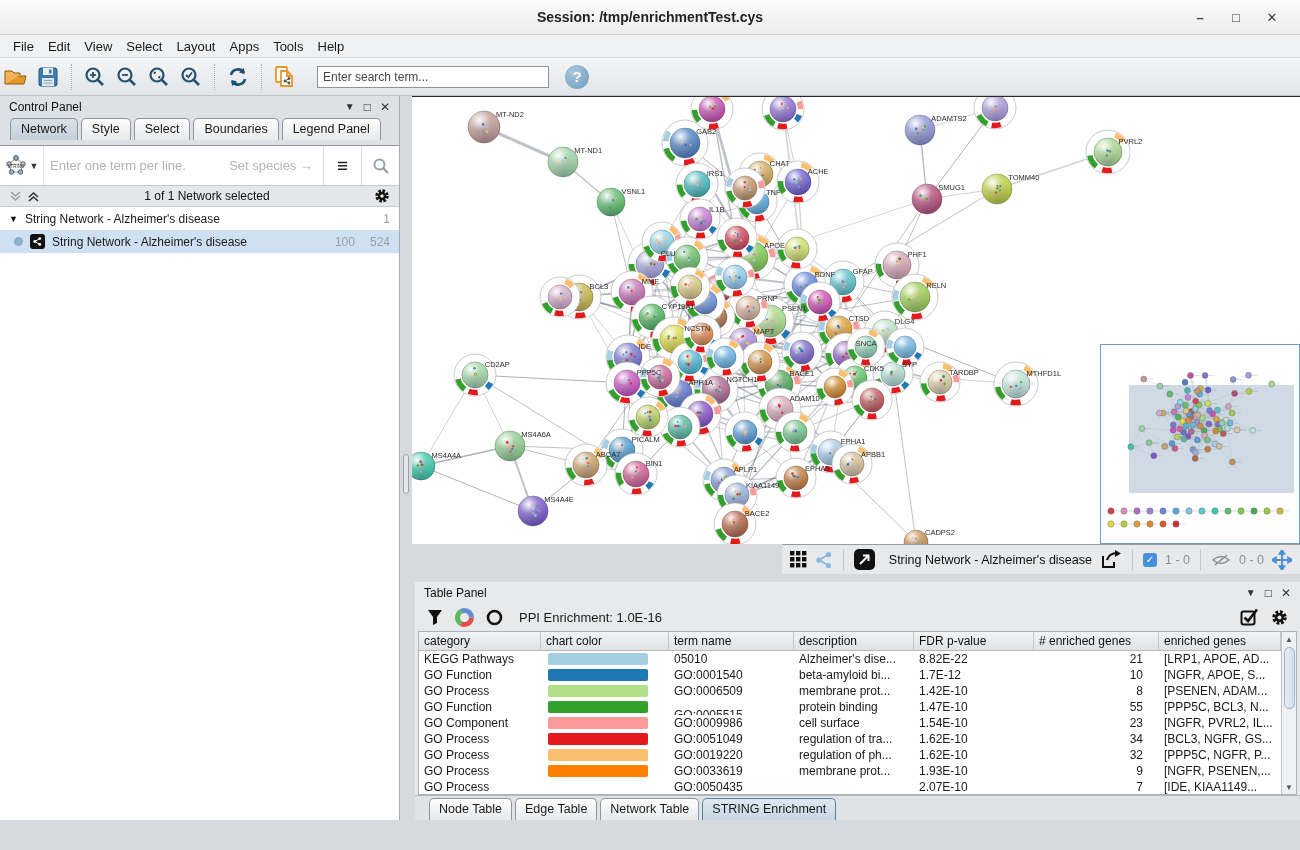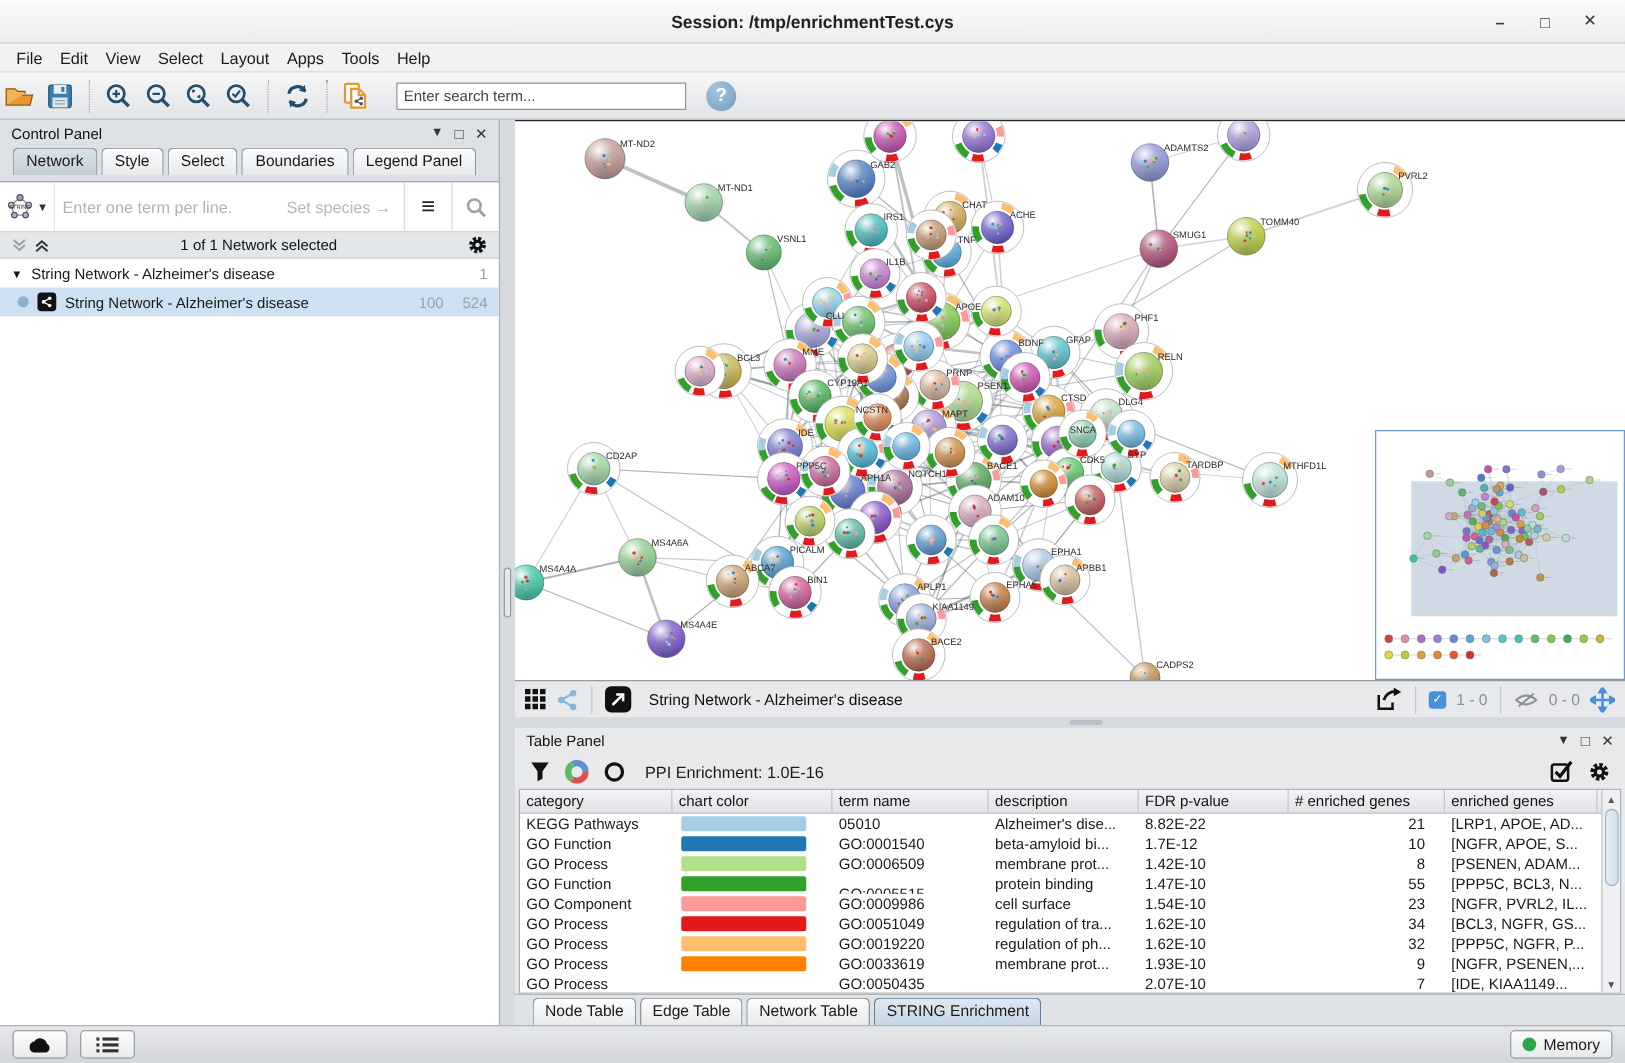--- a/index.html
+++ b/index.html
@@ -54,21 +54,21 @@
   .bdot { width:9px; height:9px; border-radius:50%; background:#8fb0cd; }
   .share-badge { width:15px; height:15px; background:#111; border-radius:3px; display:flex; align-items:center; justify-content:center; }
   .tree-label { white-space:nowrap; }
   .tree-row .spacer { flex:1; }
 
   
   .v-splitter { position:absolute; left:400px; top:0; width:12px; height:100%; background:#d6dade; }
   .v-grip { position:absolute; left:3px; top:358px; width:6px; height:40px; border:1px solid #9aa0a6; border-radius:4px; background:#e4e8ec; }
 
   
-  .right { position:absolute; left:412px; top:0; right:0; height:100%; display:flex; flex-direction:column; }
+  .right { position:absolute; left:412px; top:0; right:0; height:100%; display:flex; flex-direction:column;align-items:flex-end; }
   .canvas { height:448px; background:#fff; position:relative; border-top:1px solid #2a2a2a; overflow:hidden; }
   .minimap { position:absolute; right:0; bottom:0; width:200px; height:200px; background:#fff; border:1px solid #6b9bd2; }
 
   .net-toolbar { height:30px; background:#e7e9eb; border-top:1px solid #989ca0; display:flex; align-items:center; padding:0 8px; gap:8px; font-size:12.5px; }
   .nt-sep { width:1px; height:22px; border-left:1px solid #c4c8cc; margin:0 2px; }
   .blacksq { width:21px; height:21px; background:#111; border-radius:5px; display:flex; align-items:center; justify-content:center; }
   .net-title { margin-left:6px; color:#111; }
   .nt-right { margin-left:auto; display:flex; align-items:center; gap:8px; color:#8a9096; }
   .cbx { width:14px; height:14px; background:#4a90d9; border-radius:3px; display:flex; align-items:center; justify-content:center; color:#fff; font-size:10px; }
 
@@ -2801,36 +2801,13 @@
         <div class="tp-tabs" id="tp-tabs">
             <span class="tab">Node Table</span>
             <span class="tab">Edge Table</span>
             <span class="tab">Network Table</span>
             <span class="tab active">STRING Enrichment</span>
           </div>
       </div>
     </div>
   </div>
 
-  <div class="statusbar">
-    <div class="sb-btn">
-      <svg width="20" height="14" viewBox="0 0 20 14">
-          <path d="M5 13 A 4.5 4.5 0 0 1 5.5 4.2 A 5.5 5.5 0 0 1 15.5 6 A 3.8 3.8 0 0 1 15 13 Z" fill="#111"></path>
-        </svg>
-    </div>
-    <div class="sb-btn">
-      <svg width="18" height="14" viewBox="0 0 18 14">
-          <g fill="#333">
-            <rect x="0" y="1" width="2.5" height="2.5"></rect>
-            <rect x="5" y="1" width="13" height="2.5"></rect>
-            <rect x="0" y="5.7" width="2.5" height="2.5"></rect>
-            <rect x="5" y="5.7" width="13" height="2.5"></rect>
-            <rect x="0" y="10.4" width="2.5" height="2.5"></rect>
-            <rect x="5" y="10.4" width="13" height="2.5"></rect>
-          </g>
-        </svg>
-    </div>
-    <div class="sb-btn mem">
-      <span class="gdot"></span>
-      <span>Memory</span>
-    </div>
-  </div>
 </div>
 
 </body></html>

